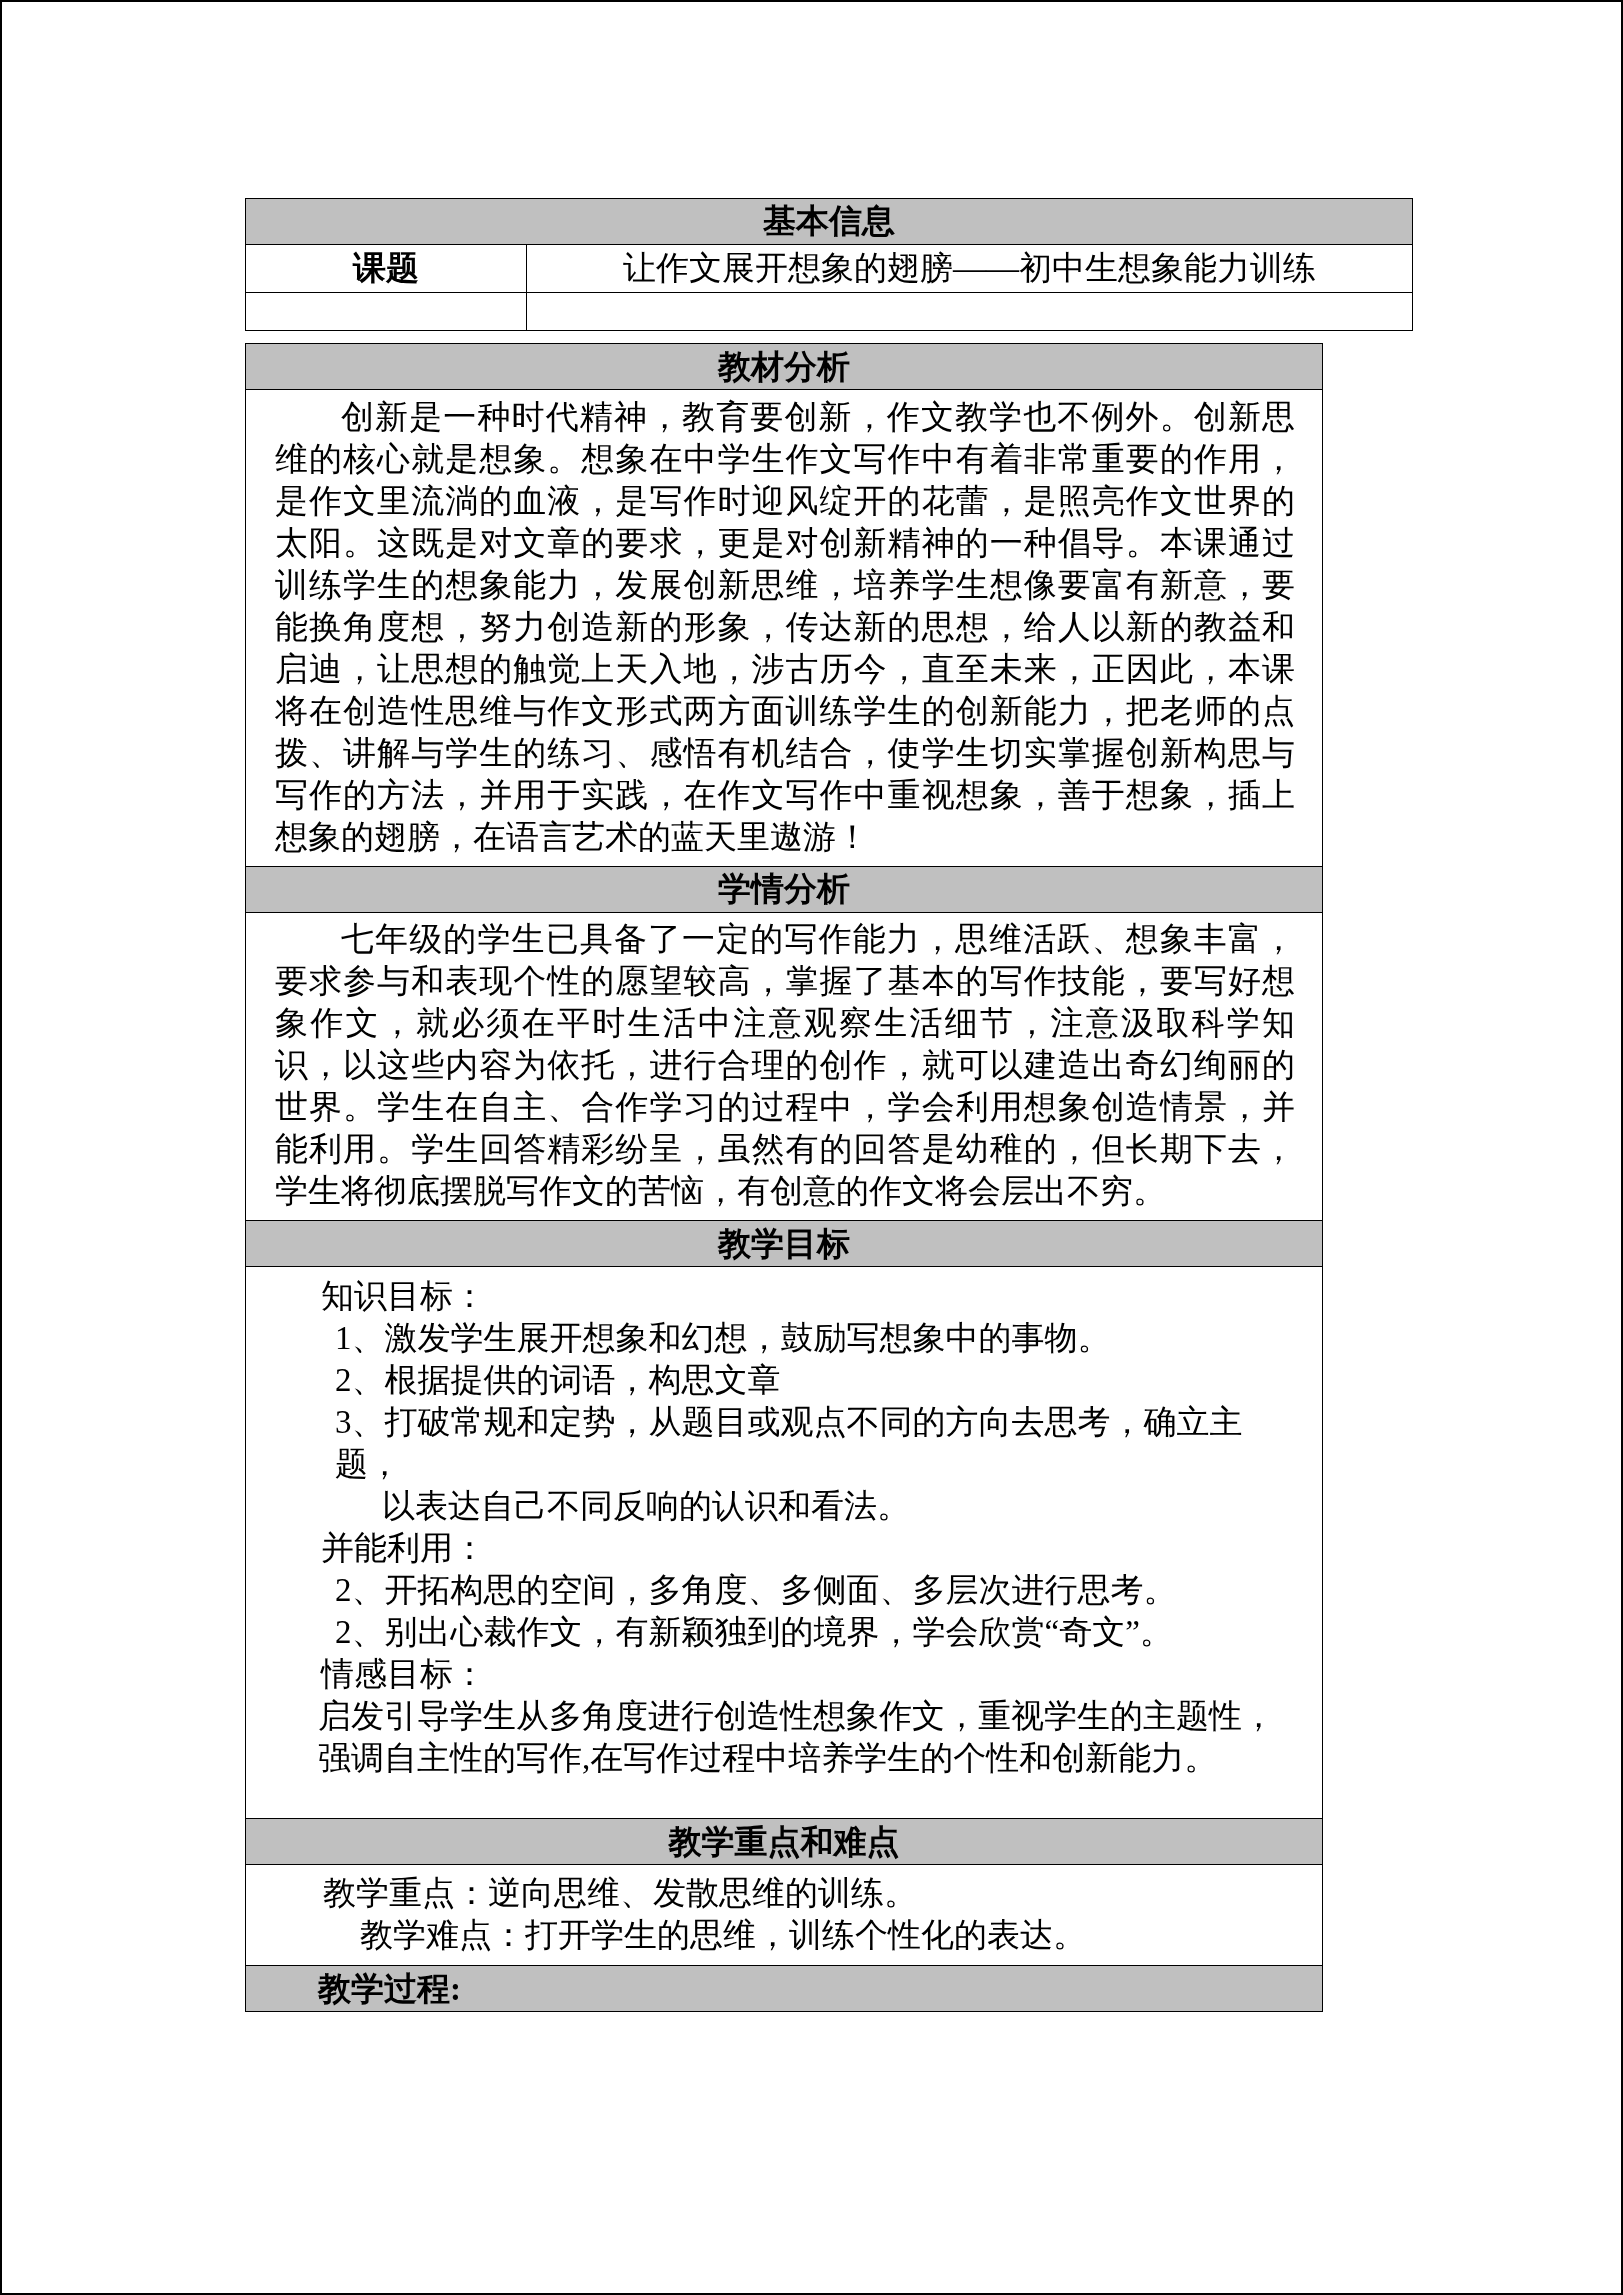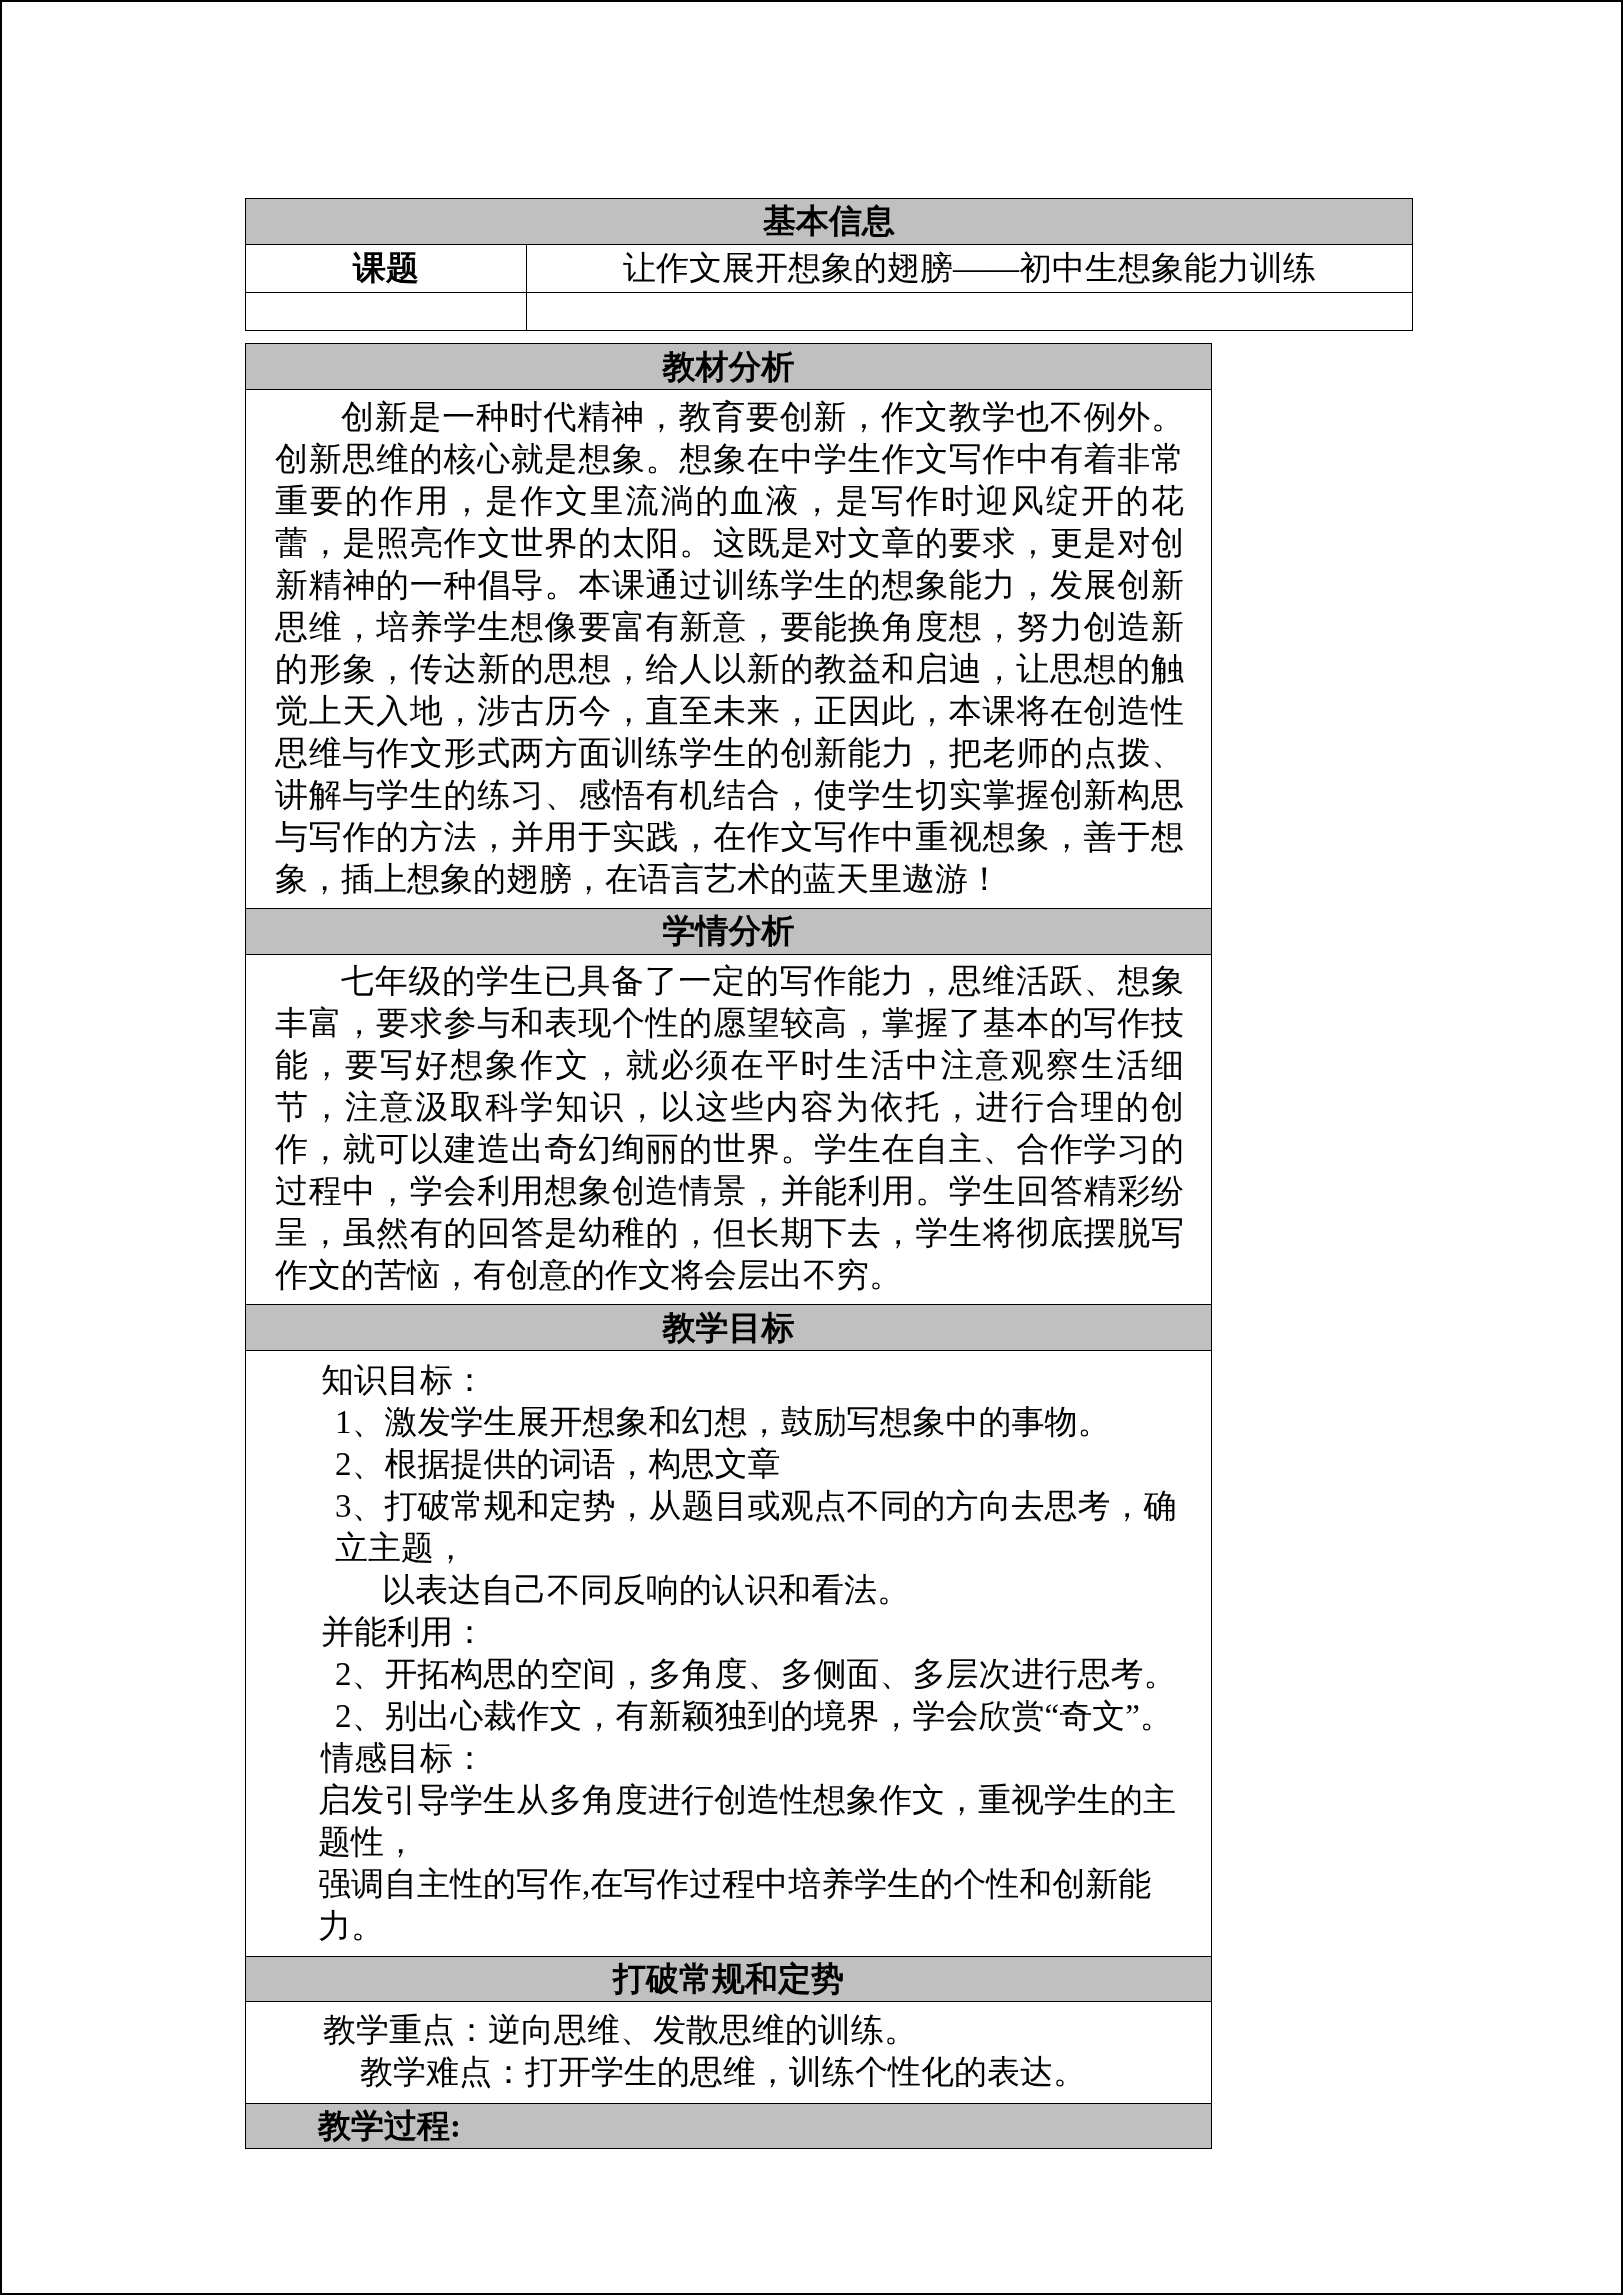--- a/index.html
+++ b/index.html
@@ -17,21 +17,21 @@
     position: absolute;
     left: 0; top: 0;
     width: 1623px;
     height: 2295px;
     border: 2px solid var(--border, #000000);
     padding-left: 16px;
   }
   table.doc-table {
     border-collapse: collapse;
     table-layout: fixed;
-    width: 967px;
+    width: 1078px;
     margin-left: 227px;
   }
   .tbl-basic { margin-top: 196px; }
   .tbl-main  { margin-top: 12.3px; }
   td {
     border: 1.4px solid var(--border, #000000);
     vertical-align: top;
     padding: 0;
   }
   .col-label { width: 281px; }
@@ -145,21 +145,21 @@
         <div class="obj-line obj-heading">并能利用：</div>
         <div class="obj-line obj-item">2、开拓构思的空间，多角度、多侧面、多层次进行思考。</div>
         <div class="obj-line obj-item">2、别出心裁作文，有新颖独到的境界，学会欣赏“奇文”。</div>
         <div class="obj-line obj-heading">情感目标：</div>
         <div class="obj-line obj-plain">启发引导学生从多角度进行创造性想象作文，重视学生的主题性，</div>
         <div class="obj-line obj-plain">强调自主性的写作,在写作过程中培养学生的个性和创新能力。</div>
       </td>
     </tr>
 
     <tr>
-      <td class="hdr">打破常规和定势</td>
+      <td class="hdr">教学重点和难点</td>
     </tr>
     <tr>
       <td class="kp-cell">
         <div class="kp-line kp-line-1">教学重点：逆向思维、发散思维的训练。</div>
         <div class="kp-line kp-line-2">教学难点：打开学生的思维，训练个性化的表达。</div>
       </td>
     </tr>
 
     <tr>
       <td class="hdr-left">教学过程:</td>

